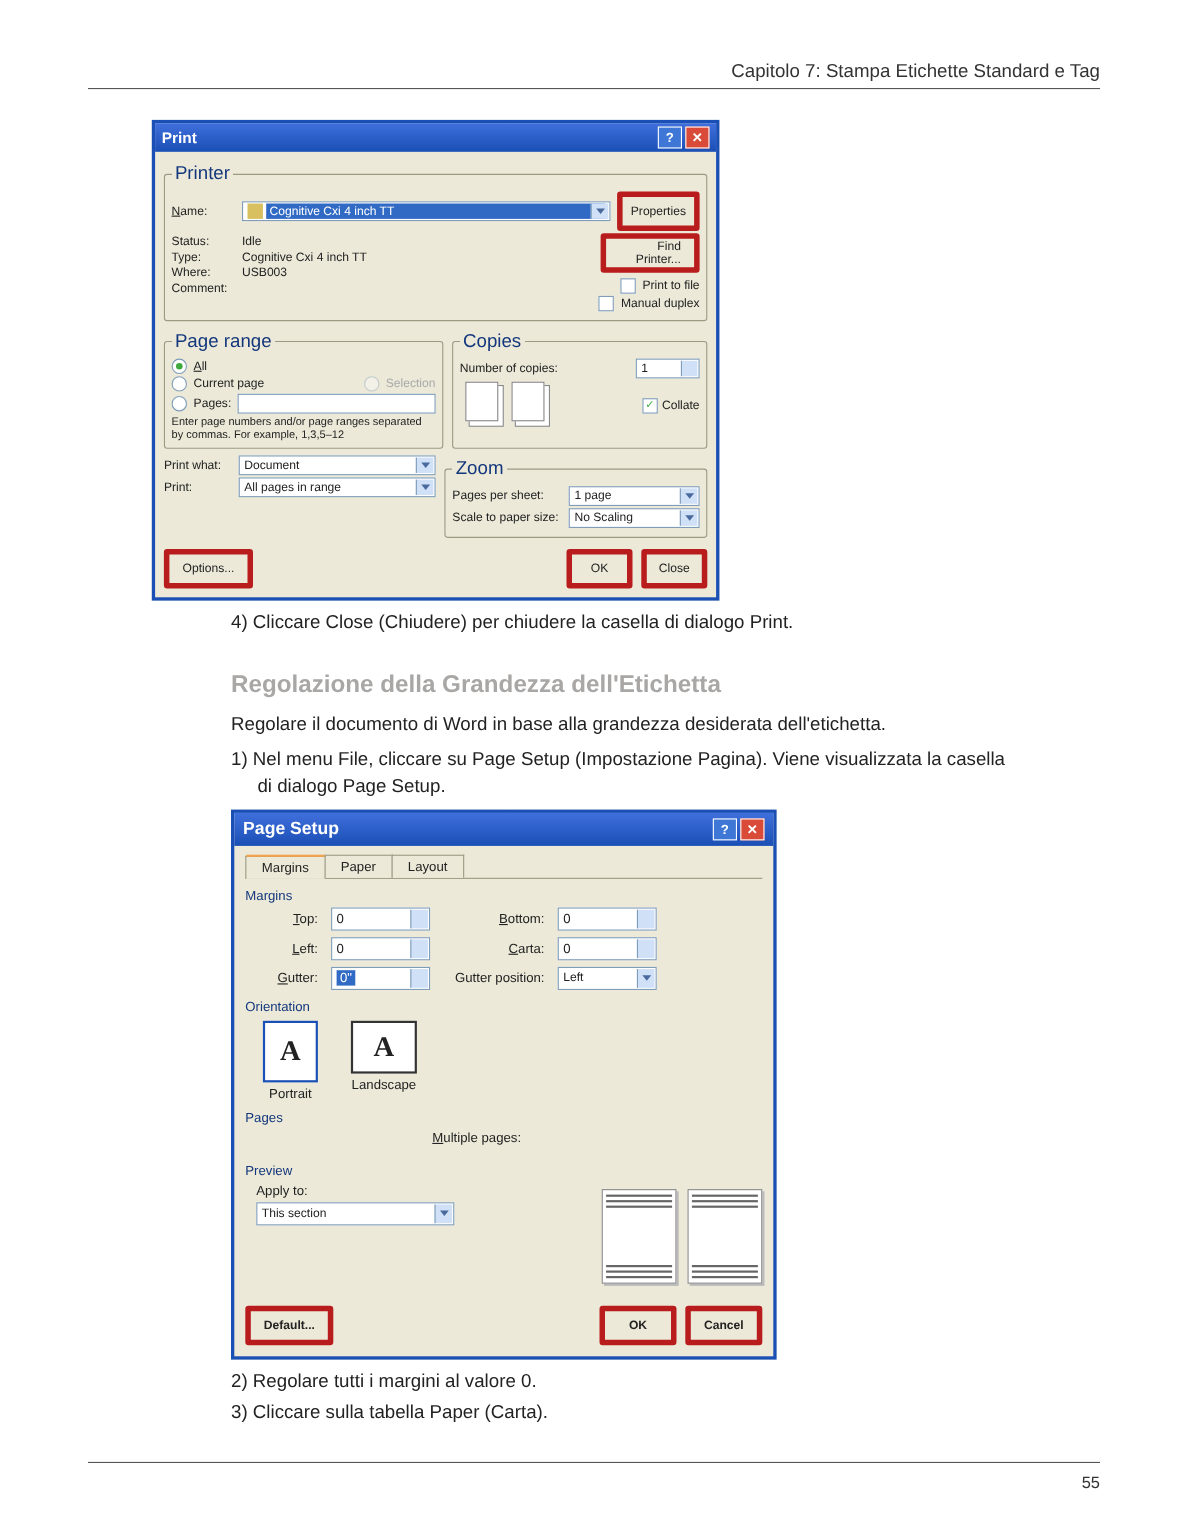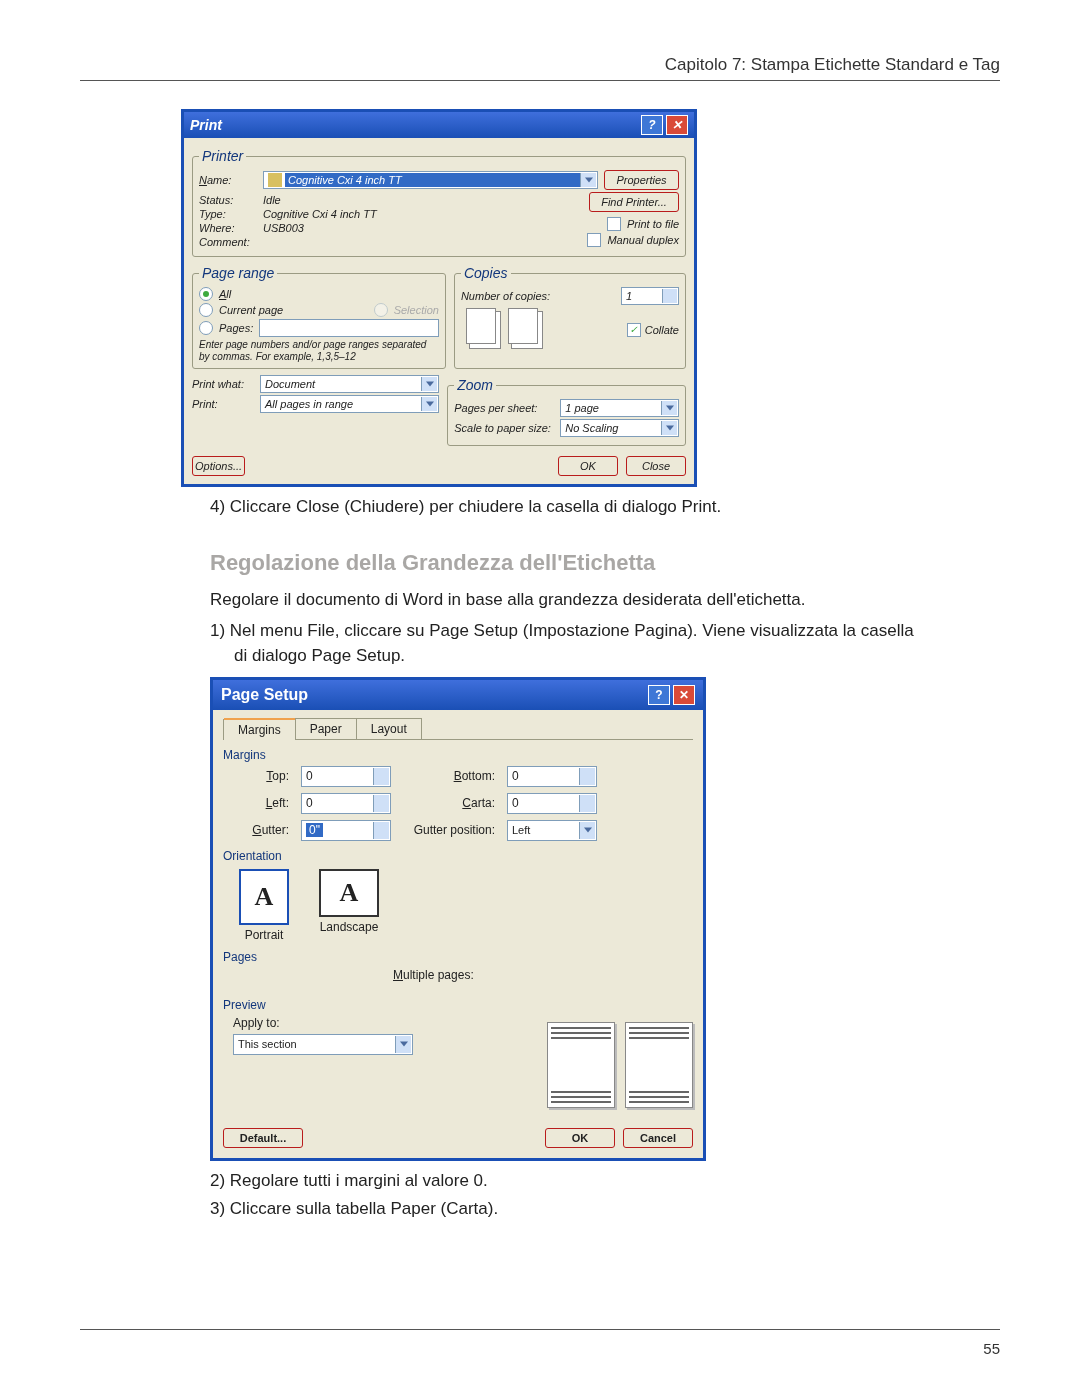--- a/index.html
+++ b/index.html
@@ -8,37 +8,37 @@
   hr.hline { border:none; border-top:1px solid #555; margin:0 0 28px 0; }
   hr.hfoot { border:none; border-top:1px solid #555; margin:18px 0 10px 0; }
   .page-num { text-align:right; font-size:15px; color:#333; }
   .para { font-size:17px; line-height:1.4; margin:6px 0 6px 130px; max-width:720px; }
   ol.steps { margin:8px 0 8px 130px; padding-left:0; list-style:none; max-width:720px; }
   ol.steps li { font-size:17px; line-height:1.45; margin:4px 0; padding-left:24px; text-indent:-24px; }
   h2.section { font-size:22px; font-weight:600; color:#a9a7a5; margin:30px 0 12px 130px; }
 
   
   .dlg { border:3px solid #1a4fb5; background:#ece9d8; position:relative; font-size:11px; }
-  .dlgA { width:510px; margin-left:101px; margin-bottom:8px;font-style:italic; }
+  .dlgA { width:510px; margin-left:58px; margin-bottom:8px; }
   .titlebar { background:linear-gradient(#3f6fdc,#1a4fb5); color:#fff; font-weight:600; font-size:14px; padding:3px 6px; display:flex; align-items:center; }
   .titlebar .spacer { flex:1; }
   .tb-btn { width:20px; height:18px; margin-left:3px; border:1px solid #fff; display:flex; align-items:center; justify-content:center; font-weight:bold; font-size:12px; }
   .tb-help { background:#3e77d6; color:#fff; }
   .tb-close { background:#d94a38; color:#fff; }
   .dlg-body { padding:6px 8px 8px 8px; }
   fieldset.xp { border:1px solid #9b9b83; border-radius:3px; padding:4px 6px 6px 6px; margin:4px 0; }
-  fieldset.xp legend { color:#13377c; font-size:14px; padding:0 3px; }
+  fieldset.xp legend { color:#13377c; font-size:17px; padding:0 3px; }
   .row { display:flex; align-items:center; gap:6px; margin:2px 0; }
   .lbl { width:58px; }
   .underline-first::first-letter { text-decoration:underline; }
   .combo, .textin { background:#fff; border:1px solid #7f9db9; height:18px; display:flex; align-items:center; padding:0 4px; box-sizing:border-box; font-size:11px; position:relative; }
   .combo::after { content:""; position:absolute; right:1px; top:1px; bottom:1px; width:15px; background:#cfe0f7; border-left:1px solid #7f9db9; }
   .combo .chev { position:absolute; right:4px; top:50%; transform:translateY(-50%); border-left:4px solid transparent; border-right:4px solid transparent; border-top:5px solid #4a6a9e; z-index:1; }
   .combo-sel { background:#316ac5; color:#fff; flex:1; padding:1px 3px; }
-  .btn { background:#ece9d8; border:1px solid #b91c1c; border-radius:3px; padding:1px 2px; font-size:11px; height:20px; display:inline-flex; align-items:center; justify-content:center; box-sizing:border-box; }
+  .btn { background:#ece9d8; border:5px solid #b91c1c; border-radius:3px; padding:1px 12px; font-size:11px; height:36px; display:inline-flex; align-items:center; justify-content:center; box-sizing:border-box; }
   .radio, .chk { width:12px; height:12px; border:1px solid #7f9db9; background:#fff; display:inline-flex; align-items:center; justify-content:center; }
   .radio { border-radius:50%; }
   .radio.on::after { content:""; width:6px; height:6px; background:#3eaa3e; border-radius:50%; }
   .chk.on::after { content:"✓"; color:#3eaa3e; font-size:10px; line-height:1; }
   .spinner { width:58px; }
   .spinner::before { content:""; position:absolute; right:1px; top:1px; bottom:1px; width:14px; background:#cfe0f7; border-left:1px solid #7f9db9; }
   .hint { font-size:10px; line-height:1.15; margin-top:2px; }
   .two-col { display:flex; gap:8px; }
   .icon-pages { display:flex; gap:10px; margin:4px 0 4px 8px; }
   .icon-page { width:30px; height:36px; border:1px solid #888; background:#fff; position:relative; }

